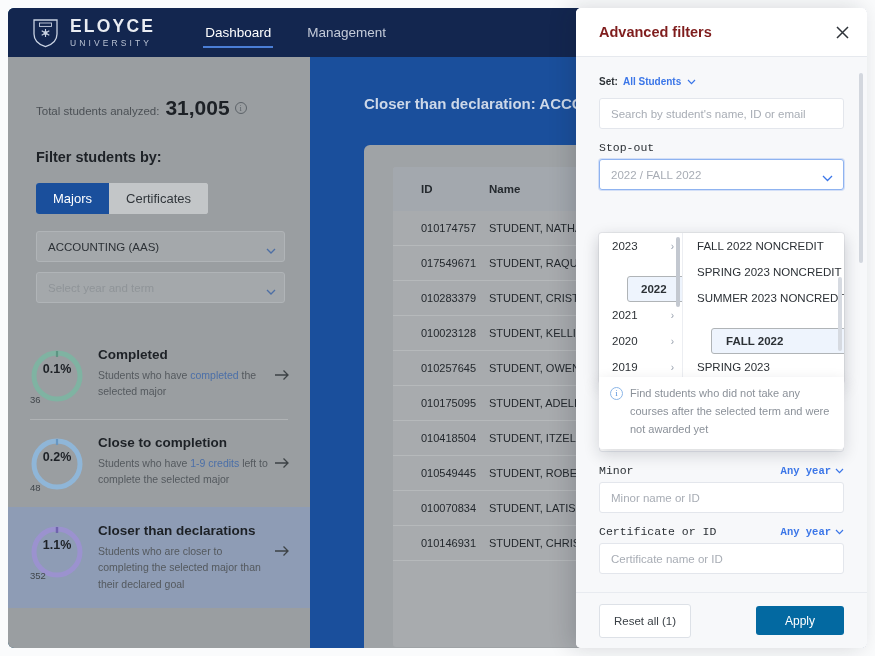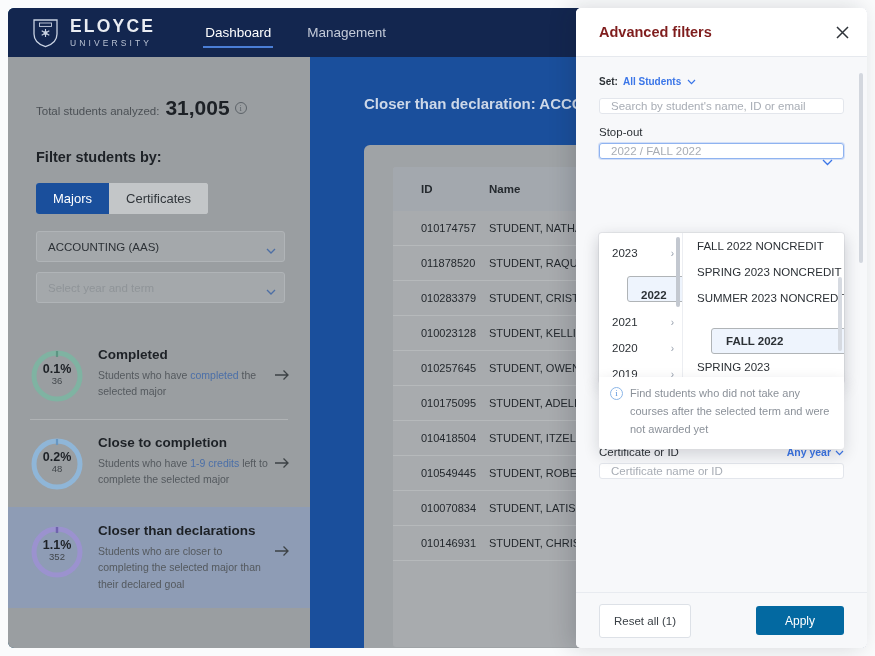--- a/index.html
+++ b/index.html
@@ -137,22 +137,22 @@
   .donut {
     width: 54px; height: 54px; flex: none;
     position: relative;
     margin-right: 14px; margin-top: 2px;
   }
   .donut .pct {
     position: absolute; left: 0; right: 0; top: 13px;
     text-align: center; font-size: 12.5px; font-weight: bold; color: #1d2126;
   }
   .donut .cnt {
-    position: absolute; left: 0; right: 0; top: 26px;
-    text-align: center; font-size: 9.5px; color: #41464b;
+    position: absolute; left: 0; right: 0; top: 45px;
+    text-align: left; font-size: 9.5px; color: #41464b;
   }
   .card-body { flex: 1; padding-right: 6px; }
   .card-title { font-size: 13.5px; font-weight: bold; color: #1d2126; }
   .card-desc {
     margin-top: 5px; font-size: 10.5px; color: #54595e;
     line-height: 1.55;
   }
   .card-desc .hl { color: #4b6fa8; }
   .card-arrow {
     flex: none; width: 16px; margin-top: 20px;
@@ -233,30 +233,30 @@
     display: flex; align-items: center;
     font-size: 10px; margin-bottom: 11px;
   }
   .setrow .lbl { color: #2c3136; font-weight: bold; margin-right: 5px; }
   .setrow .val { color: #3b76e8; font-weight: bold; }
   .setrow .cv { margin-left: 6px; }
 
   .fld-label {
     font-size: 11.5px; color: #2c3136;
     margin: 12px 0 5px 0;
-    display: flex; align-items: flex-end; justify-content: space-between;
+    display: flex; align-items: flex-end; justify-content: space-between; font-family: Liberation Mono, monospace;
   }
   .fld-label .anyyear {
     color: #3b76e8; font-size: 10.5px; font-weight: bold;
     display: flex; align-items: center;
   }
   .fld-label .anyyear .cv { margin-left: 4px; }
 
   .inp {
-    width: 100%; height: 16px;
+    width: 100%; height: 31px;
     background: #ffffff;
     border: 1px solid #e3e6ec;
     border-radius: 3px;
     display: flex; align-items: center;
     padding: 0 11px;
     font-size: 11.5px; color: #a8adb5;
     position: relative;
   }
   .inp.focused {
     border: 1px solid #8fb3f0;
@@ -280,21 +280,21 @@
     width: 84px; flex: none;
     position: relative;
     border-right: 1px solid #eceef2;
     height: 150px; overflow: hidden;
   }
   .dd-col-terms {
     flex: 1; position: relative;
     height: 150px; overflow: hidden;
   }
   .dd-item {
-    height: 26px; display: flex; align-items: flex-end;
+    height: 26px; display: flex; align-items: center;
     font-size: 11.5px; color: #2c3136;
     padding: 0 8px 0 13px;
     justify-content: space-between;
   }
   .dd-item.sel { background: #eef4fd; font-weight: bold; }
   .dd-item .arr { color: #97a0ad; font-size: 10px; }
   .dd-term {
     height: 26px; display: flex; align-items: center;
     font-size: 11.5px; color: #2c3136;
     padding: 0 10px 0 14px;
@@ -494,21 +494,21 @@
           <div class="thead">
             <div class="c-id">ID</div>
             <div class="c-name">Name</div>
           </div>
           <div id="table-rows">
               <div class="tr">
                 <div class="c-id">010174757</div>
                 <div class="c-name">STUDENT, NATHA</div>
               </div>
               <div class="tr">
-                <div class="c-id">011878520</div>
+                <div class="c-id">017549671</div>
                 <div class="c-name">STUDENT, RAQUE</div>
               </div>
               <div class="tr">
                 <div class="c-id">010283379</div>
                 <div class="c-name">STUDENT, CRISTI</div>
               </div>
               <div class="tr">
                 <div class="c-id">010023128</div>
                 <div class="c-name">STUDENT, KELLI</div>
               </div>

